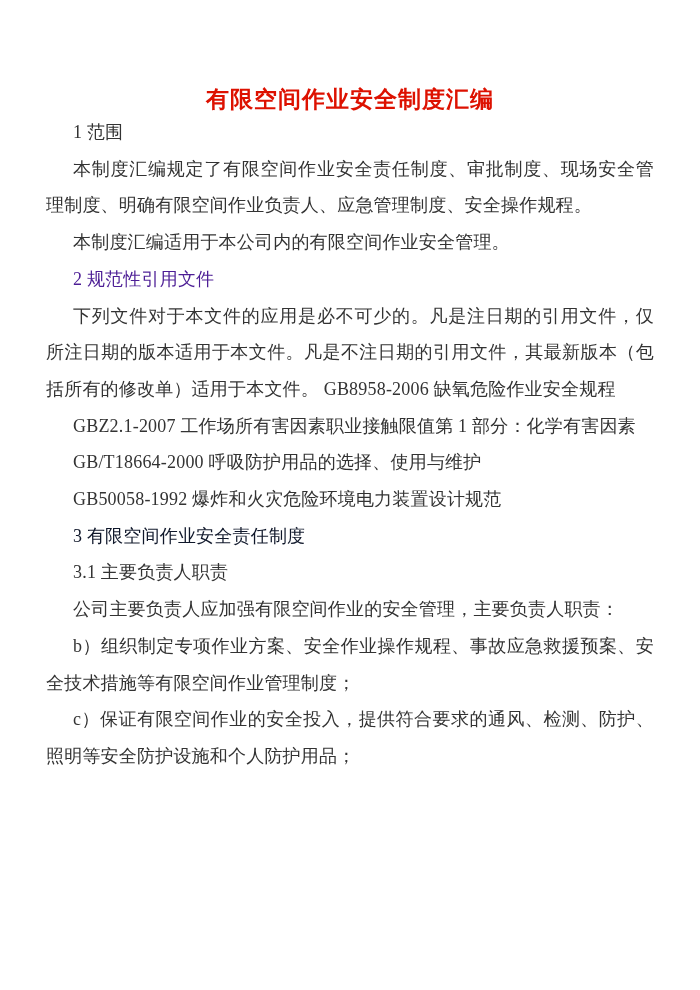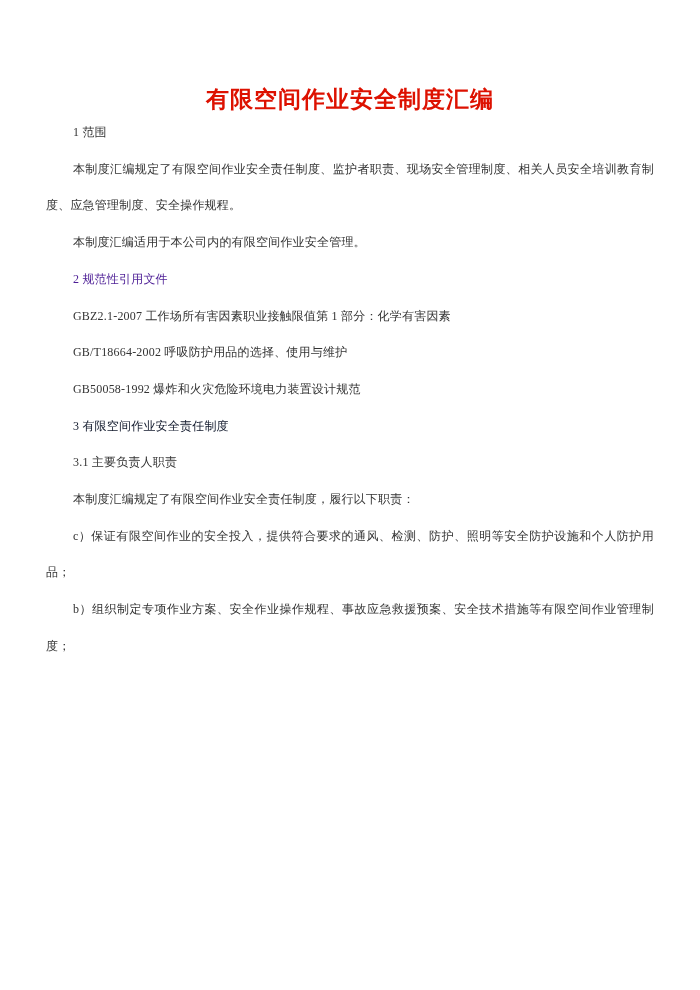--- a/index.html
+++ b/index.html
@@ -25,41 +25,42 @@
     font-size: 23px;
     line-height: 30px;
     color: #dd1100;
     letter-spacing: 1px;
   }
   .doc-body {
     padding: 0 46px;
   }
   .para {
     margin: 0;
-    font-size: 12px;
+    font-size: 18px;
     line-height: 36.7px;
     text-indent: 27px;
     text-align: justify;
     text-justify: inter-ideograph;
     letter-spacing: 0.2px;
     color: #333333;
   }
 </style>
 </head>
 <body>
 
 <div class="page" style="background: rgb(255, 255, 255);">
   <h1 class="doc-title" style="color: rgb(221, 17, 0);">有限空间作业安全制度汇编</h1>
   <div class="doc-body">
       <p class="para" style="color: rgb(51, 51, 51);">1 范围</p>
-      <p class="para" style="color: rgb(51, 51, 51);">本制度汇编规定了有限空间作业安全责任制度、监护者职责、现场安全管理制度、相关人员安全培训教育制度、应急管理制度、安全操作规程。</p>
+      <p class="para" style="color: rgb(51, 51, 51);">本制度汇编规定了有限空间作业安全责任制度、审批制度、现场安全管理制度、明确有限空间作业负责人、应急管理制度、安全操作规程。</p>
       <p class="para" style="color: rgb(51, 51, 51);">本制度汇编适用于本公司内的有限空间作业安全管理。</p>
       <p class="para" style="color: #4c1d95;">2 规范性引用文件</p>
+      <p class="para" style="color: rgb(51, 51, 51);">下列文件对于本文件的应用是必不可少的。凡是注日期的引用文件，仅所注日期的版本适用于本文件。凡是不注日期的引用文件，其最新版本（包括所有的修改单）适用于本文件。 GB8958-2006 缺氧危险作业安全规程</p>
       <p class="para" style="color: rgb(51, 51, 51);">GBZ2.1-2007 工作场所有害因素职业接触限值第 1 部分：化学有害因素</p>
-      <p class="para" style="color: rgb(51, 51, 51);">GB/T18664-2002 呼吸防护用品的选择、使用与维护</p>
+      <p class="para" style="color: rgb(51, 51, 51);">GB/T18664-2000 呼吸防护用品的选择、使用与维护</p>
       <p class="para" style="color: rgb(51, 51, 51);">GB50058-1992 爆炸和火灾危险环境电力装置设计规范</p>
       <p class="para" style="color: #0f172a;">3 有限空间作业安全责任制度</p>
       <p class="para" style="color: rgb(51, 51, 51);">3.1 主要负责人职责</p>
-      <p class="para" style="color: rgb(51, 51, 51);">本制度汇编规定了有限空间作业安全责任制度，履行以下职责：</p>
+      <p class="para" style="color: rgb(51, 51, 51);">公司主要负责人应加强有限空间作业的安全管理，主要负责人职责：</p>
+      <p class="para" style="color: rgb(51, 51, 51);">b）组织制定专项作业方案、安全作业操作规程、事故应急救援预案、安全技术措施等有限空间作业管理制度；</p>
       <p class="para" style="color: rgb(51, 51, 51);">c）保证有限空间作业的安全投入，提供符合要求的通风、检测、防护、照明等安全防护设施和个人防护用品；</p>
-      <p class="para" style="color: rgb(51, 51, 51);">b）组织制定专项作业方案、安全作业操作规程、事故应急救援预案、安全技术措施等有限空间作业管理制度；</p>
     </div>
 </div>
 
 </body></html>

